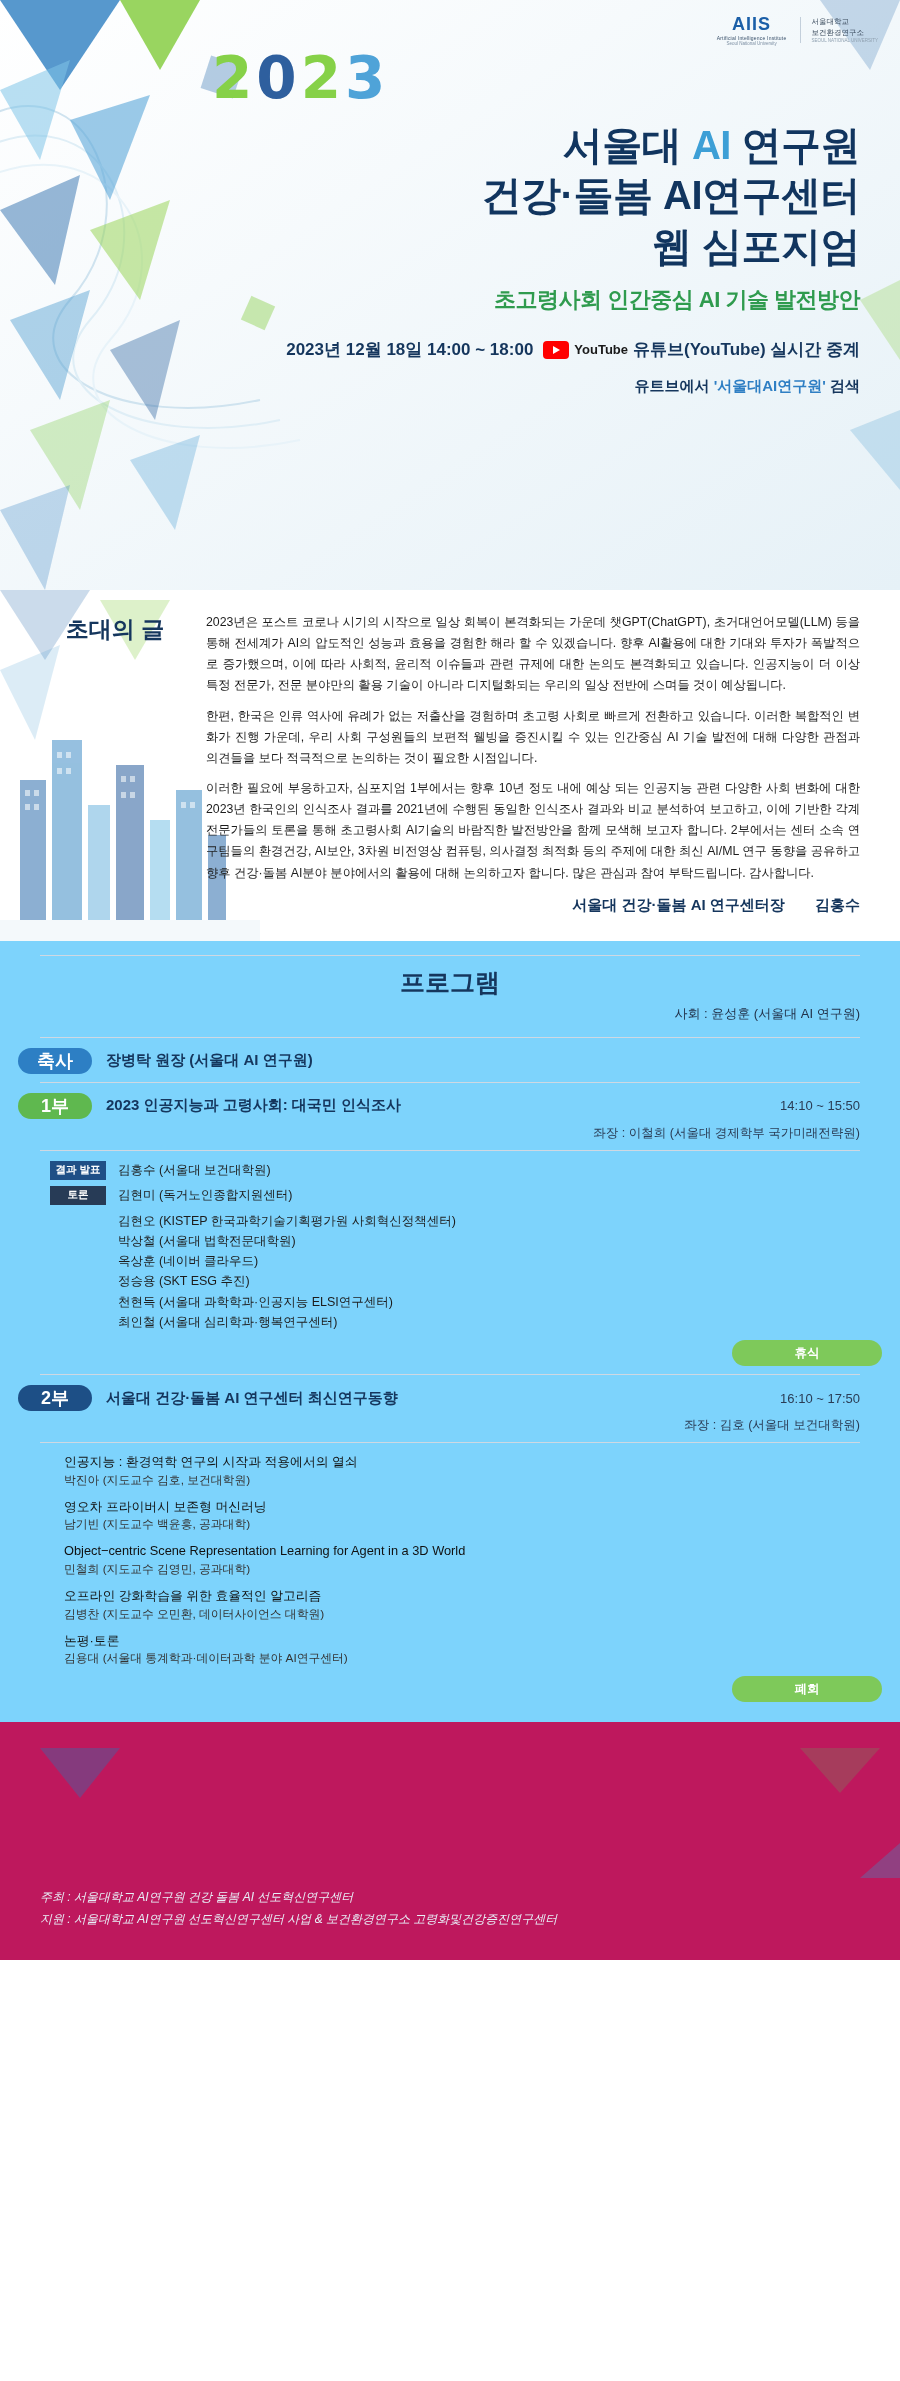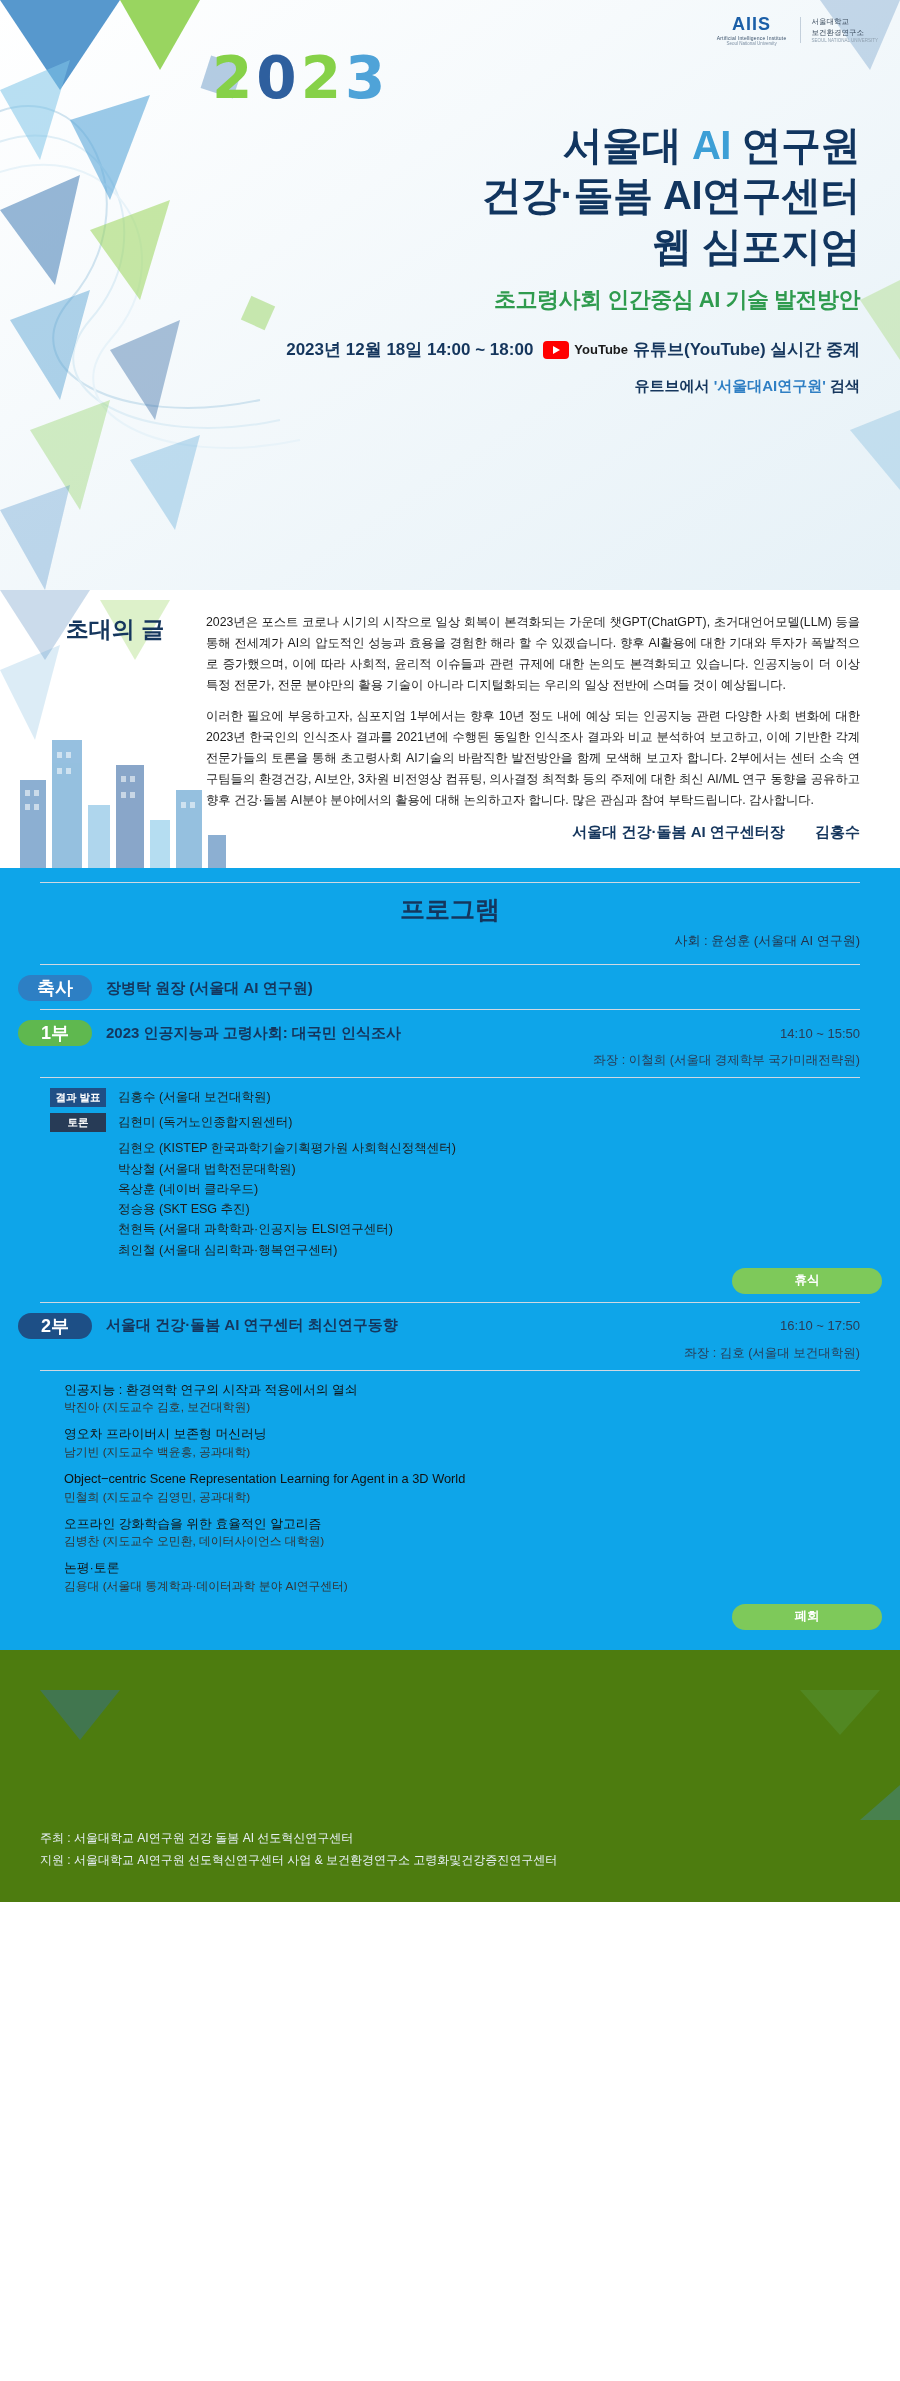--- a/index.html
+++ b/index.html
@@ -127,21 +127,21 @@
     font-weight: bold;
     color: #15365d;
     margin-top: 12px;
   }
   .sign .name { margin-left: 26px; }
 
   .city-deco { position: absolute; left: 0; top: 0; width: 260px; height: 100%; z-index: 1; }
 
   
   .program {
-    background: #0ea5e9;
+    background: #7dd3fc;
     padding: 6px 40px 20px 40px;
     position: relative;
   }
   .prog-title {
     text-align: center;
     font-size: 25px;
     font-weight: bold;
     color: #15365d;
     margin: 10px 0 6px 0;
   }
@@ -206,25 +206,26 @@
     width: 150px; height: 26px;
     background: #7ec95a; color: #fff;
     border-radius: 13px;
     font-size: 12.5px; font-weight: bold;
     display: flex; align-items: center; justify-content: center;
     margin-right: -22px;
   }
 
   
   .footer {
-    background: #4d7c0f;
+    background: #be185d;
     color: #e8f0f8;
-    padding: 40px 40px 30px 40px;
+    padding: 26px 40px 30px 40px;
     position: relative;
     overflow: hidden;
+    font-style: italic;
   }
   .footer div { font-size: 12px; line-height: 1.85; position: relative; z-index: 3; }
   .footer-deco { position: absolute; inset: 0; z-index: 1; }
 </style>
 </head>
 <body>
 
 <div class="poster">
 
   <div class="hero">
@@ -344,20 +345,21 @@
             <rect x="190" y="212" width="5" height="6"></rect>
         </g>
         <polygon points="0,330 260,330 260,420 0,420" fill="#e9f3f8" opacity="0.5"></polygon>
       </svg>
     </div>
 
     <div class="invite-inner">
       <div class="invite-label">초대의 글</div>
       <div class="invite-body">
         <p>2023년은 포스트 코로나 시기의 시작으로 일상 회복이 본격화되는 가운데 챗GPT(ChatGPT), 초거대언어모델(LLM) 등을 통해 전세계가 AI의 압도적인 성능과 효용을 경험한 해라 할 수 있겠습니다. 향후 AI활용에 대한 기대와 투자가 폭발적으로 증가했으며, 이에 따라 사회적, 윤리적 이슈들과 관련 규제에 대한 논의도 본격화되고 있습니다. 인공지능이 더 이상 특정 전문가, 전문 분야만의 활용 기술이 아니라 디지털화되는 우리의 일상 전반에 스며들 것이 예상됩니다.</p>
+        <p>한편, 한국은 인류 역사에 유례가 없는 저출산을 경험하며 초고령 사회로 빠르게 전환하고 있습니다. 이러한 복합적인 변화가 진행 가운데, 우리 사회 구성원들의 보편적 웰빙을 증진시킬 수 있는 인간중심 AI 기술 발전에 대해 다양한 관점과 의견들을 보다 적극적으로 논의하는 것이 필요한 시점입니다.</p>
         <p>이러한 필요에 부응하고자, 심포지엄 1부에서는 향후 10년 정도 내에 예상 되는 인공지능 관련 다양한 사회 변화에 대한 2023년 한국인의 인식조사 결과를 2021년에 수행된 동일한 인식조사 결과와 비교 분석하여 보고하고, 이에 기반한 각계 전문가들의 토론을 통해 초고령사회 AI기술의 바람직한 발전방안을 함께 모색해 보고자 합니다. 2부에서는 센터 소속 연구팀들의 환경건강, AI보안, 3차원 비전영상 컴퓨팅, 의사결정 최적화 등의 주제에 대한 최신 AI/ML 연구 동향을 공유하고 향후 건강·돌봄 AI분야 분야에서의 활용에 대해 논의하고자 합니다. 많은 관심과 참여 부탁드립니다. 감사합니다.</p>
         <div class="sign">
           <span>서울대 건강·돌봄 AI 연구센터장</span>
           <span class="name">김홍수</span>
         </div>
       </div>
     </div>
   </div>
 
   <div class="program">

